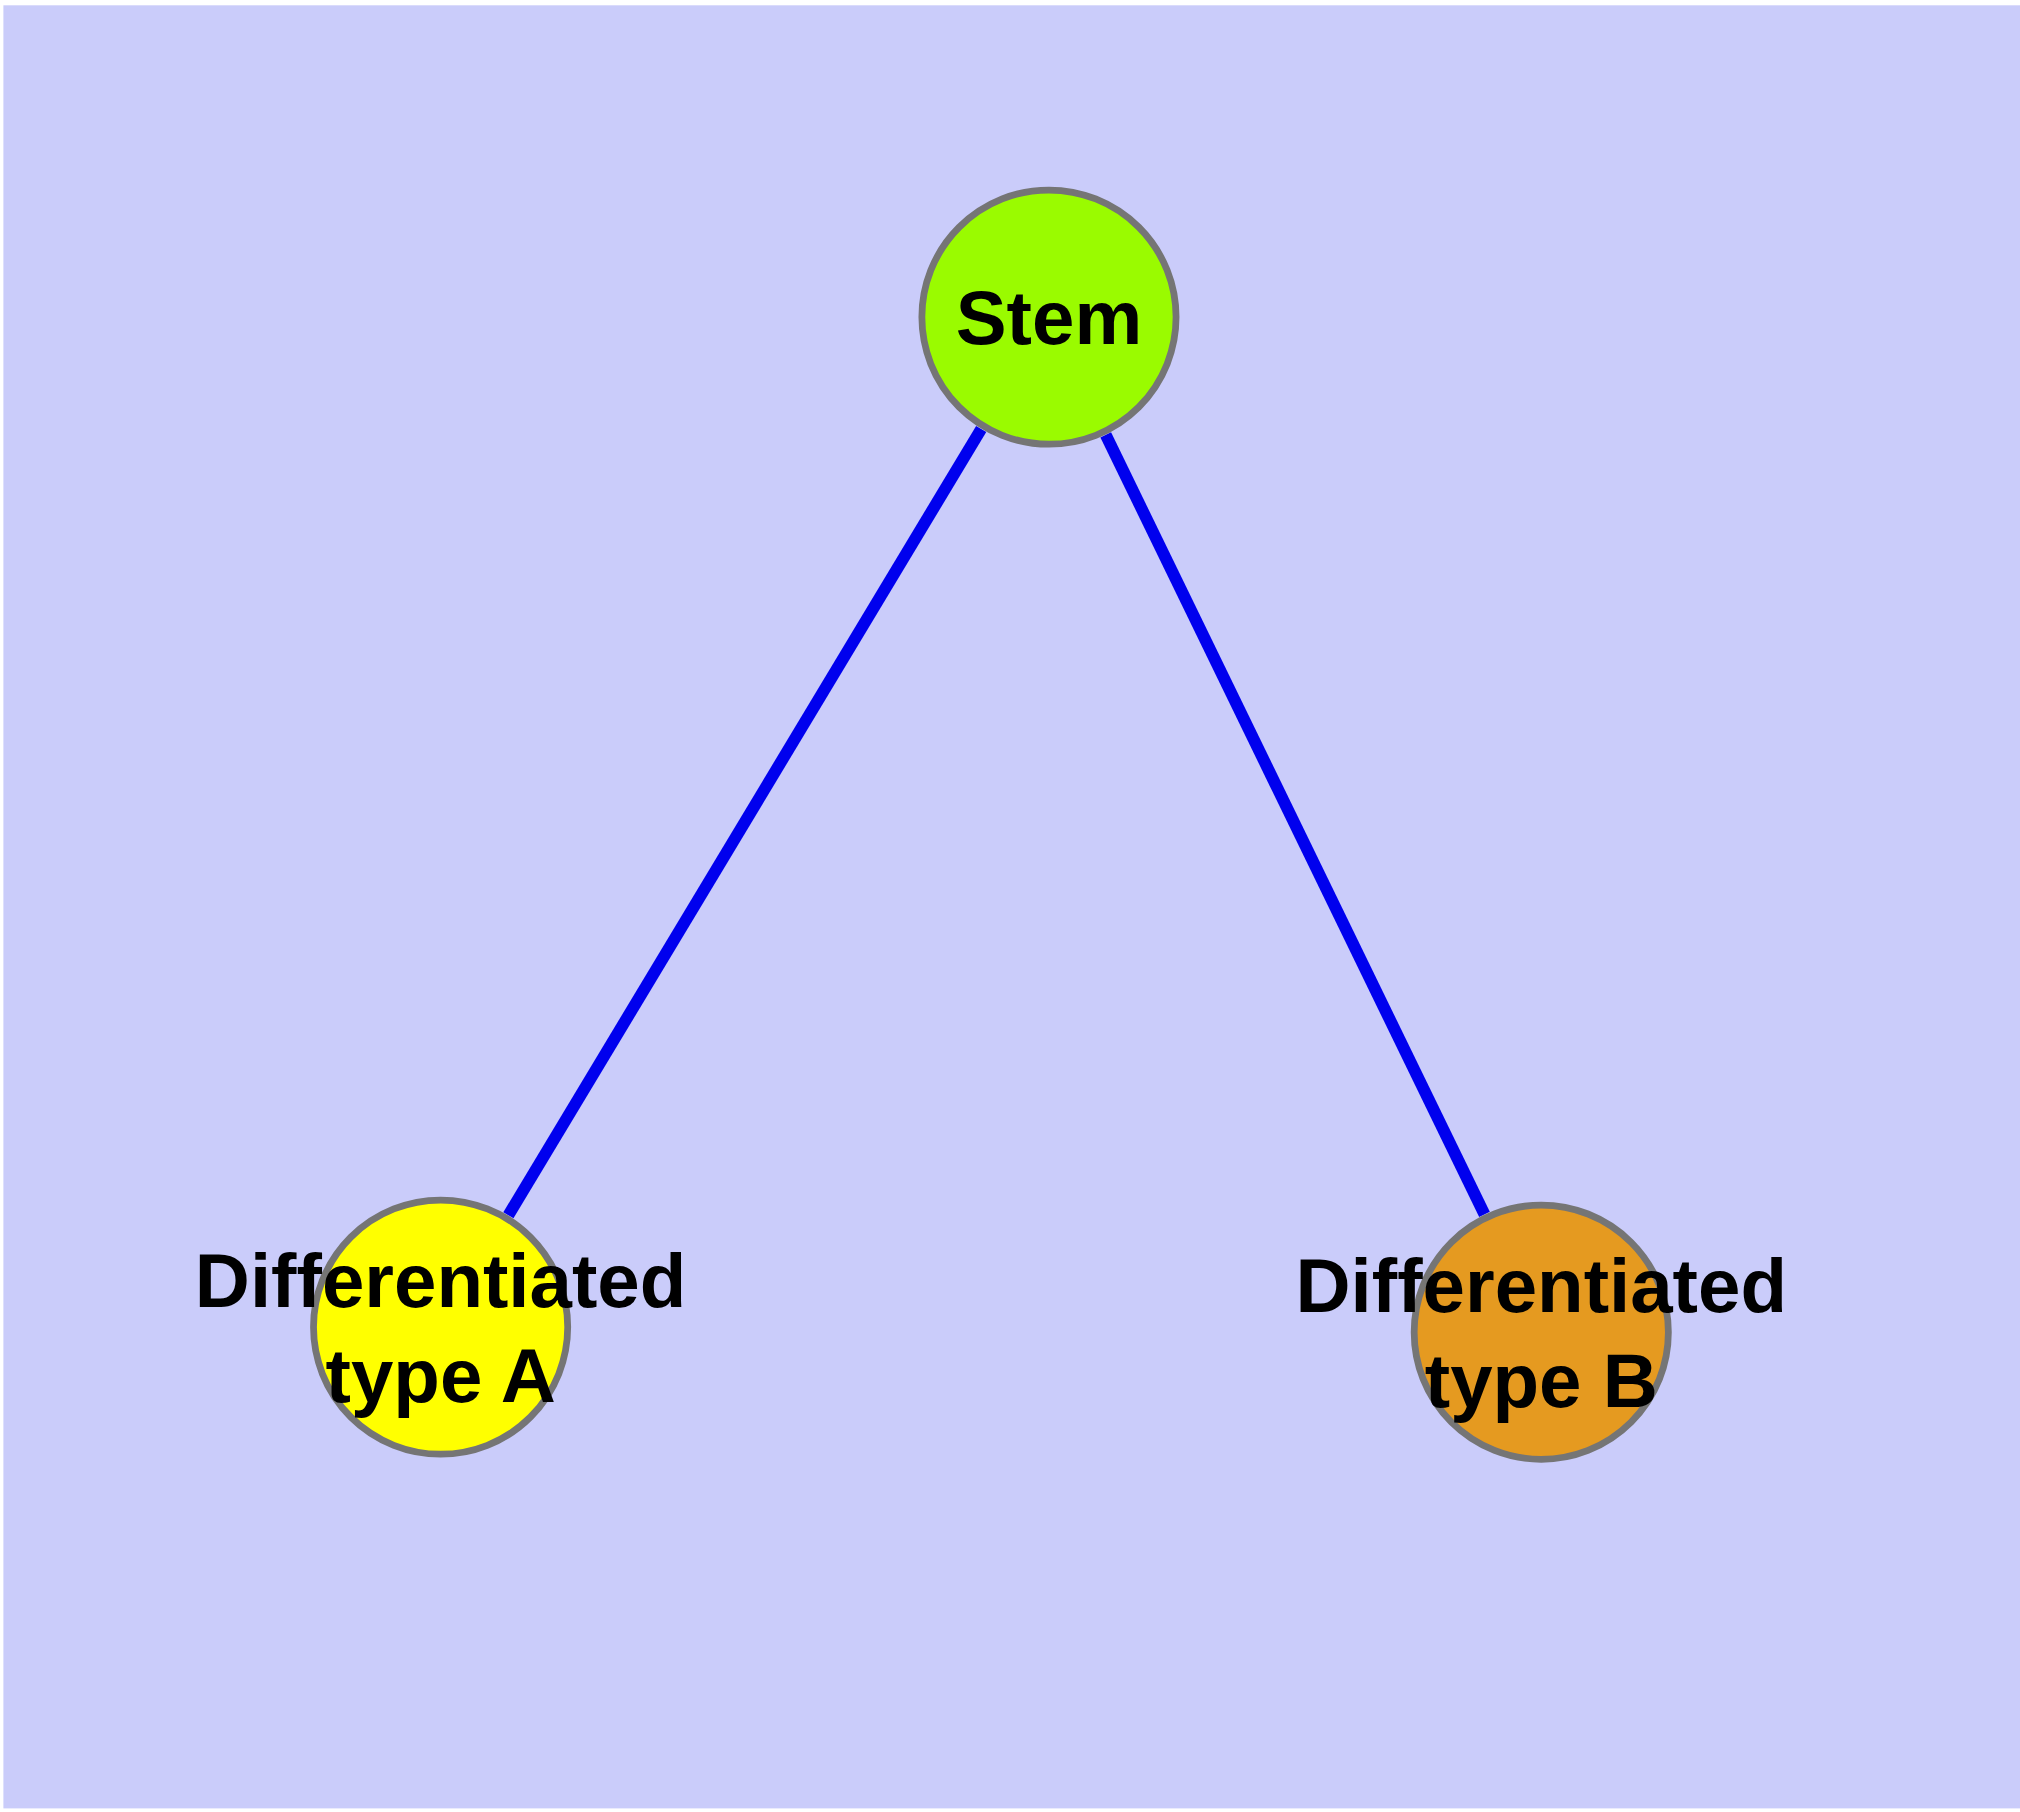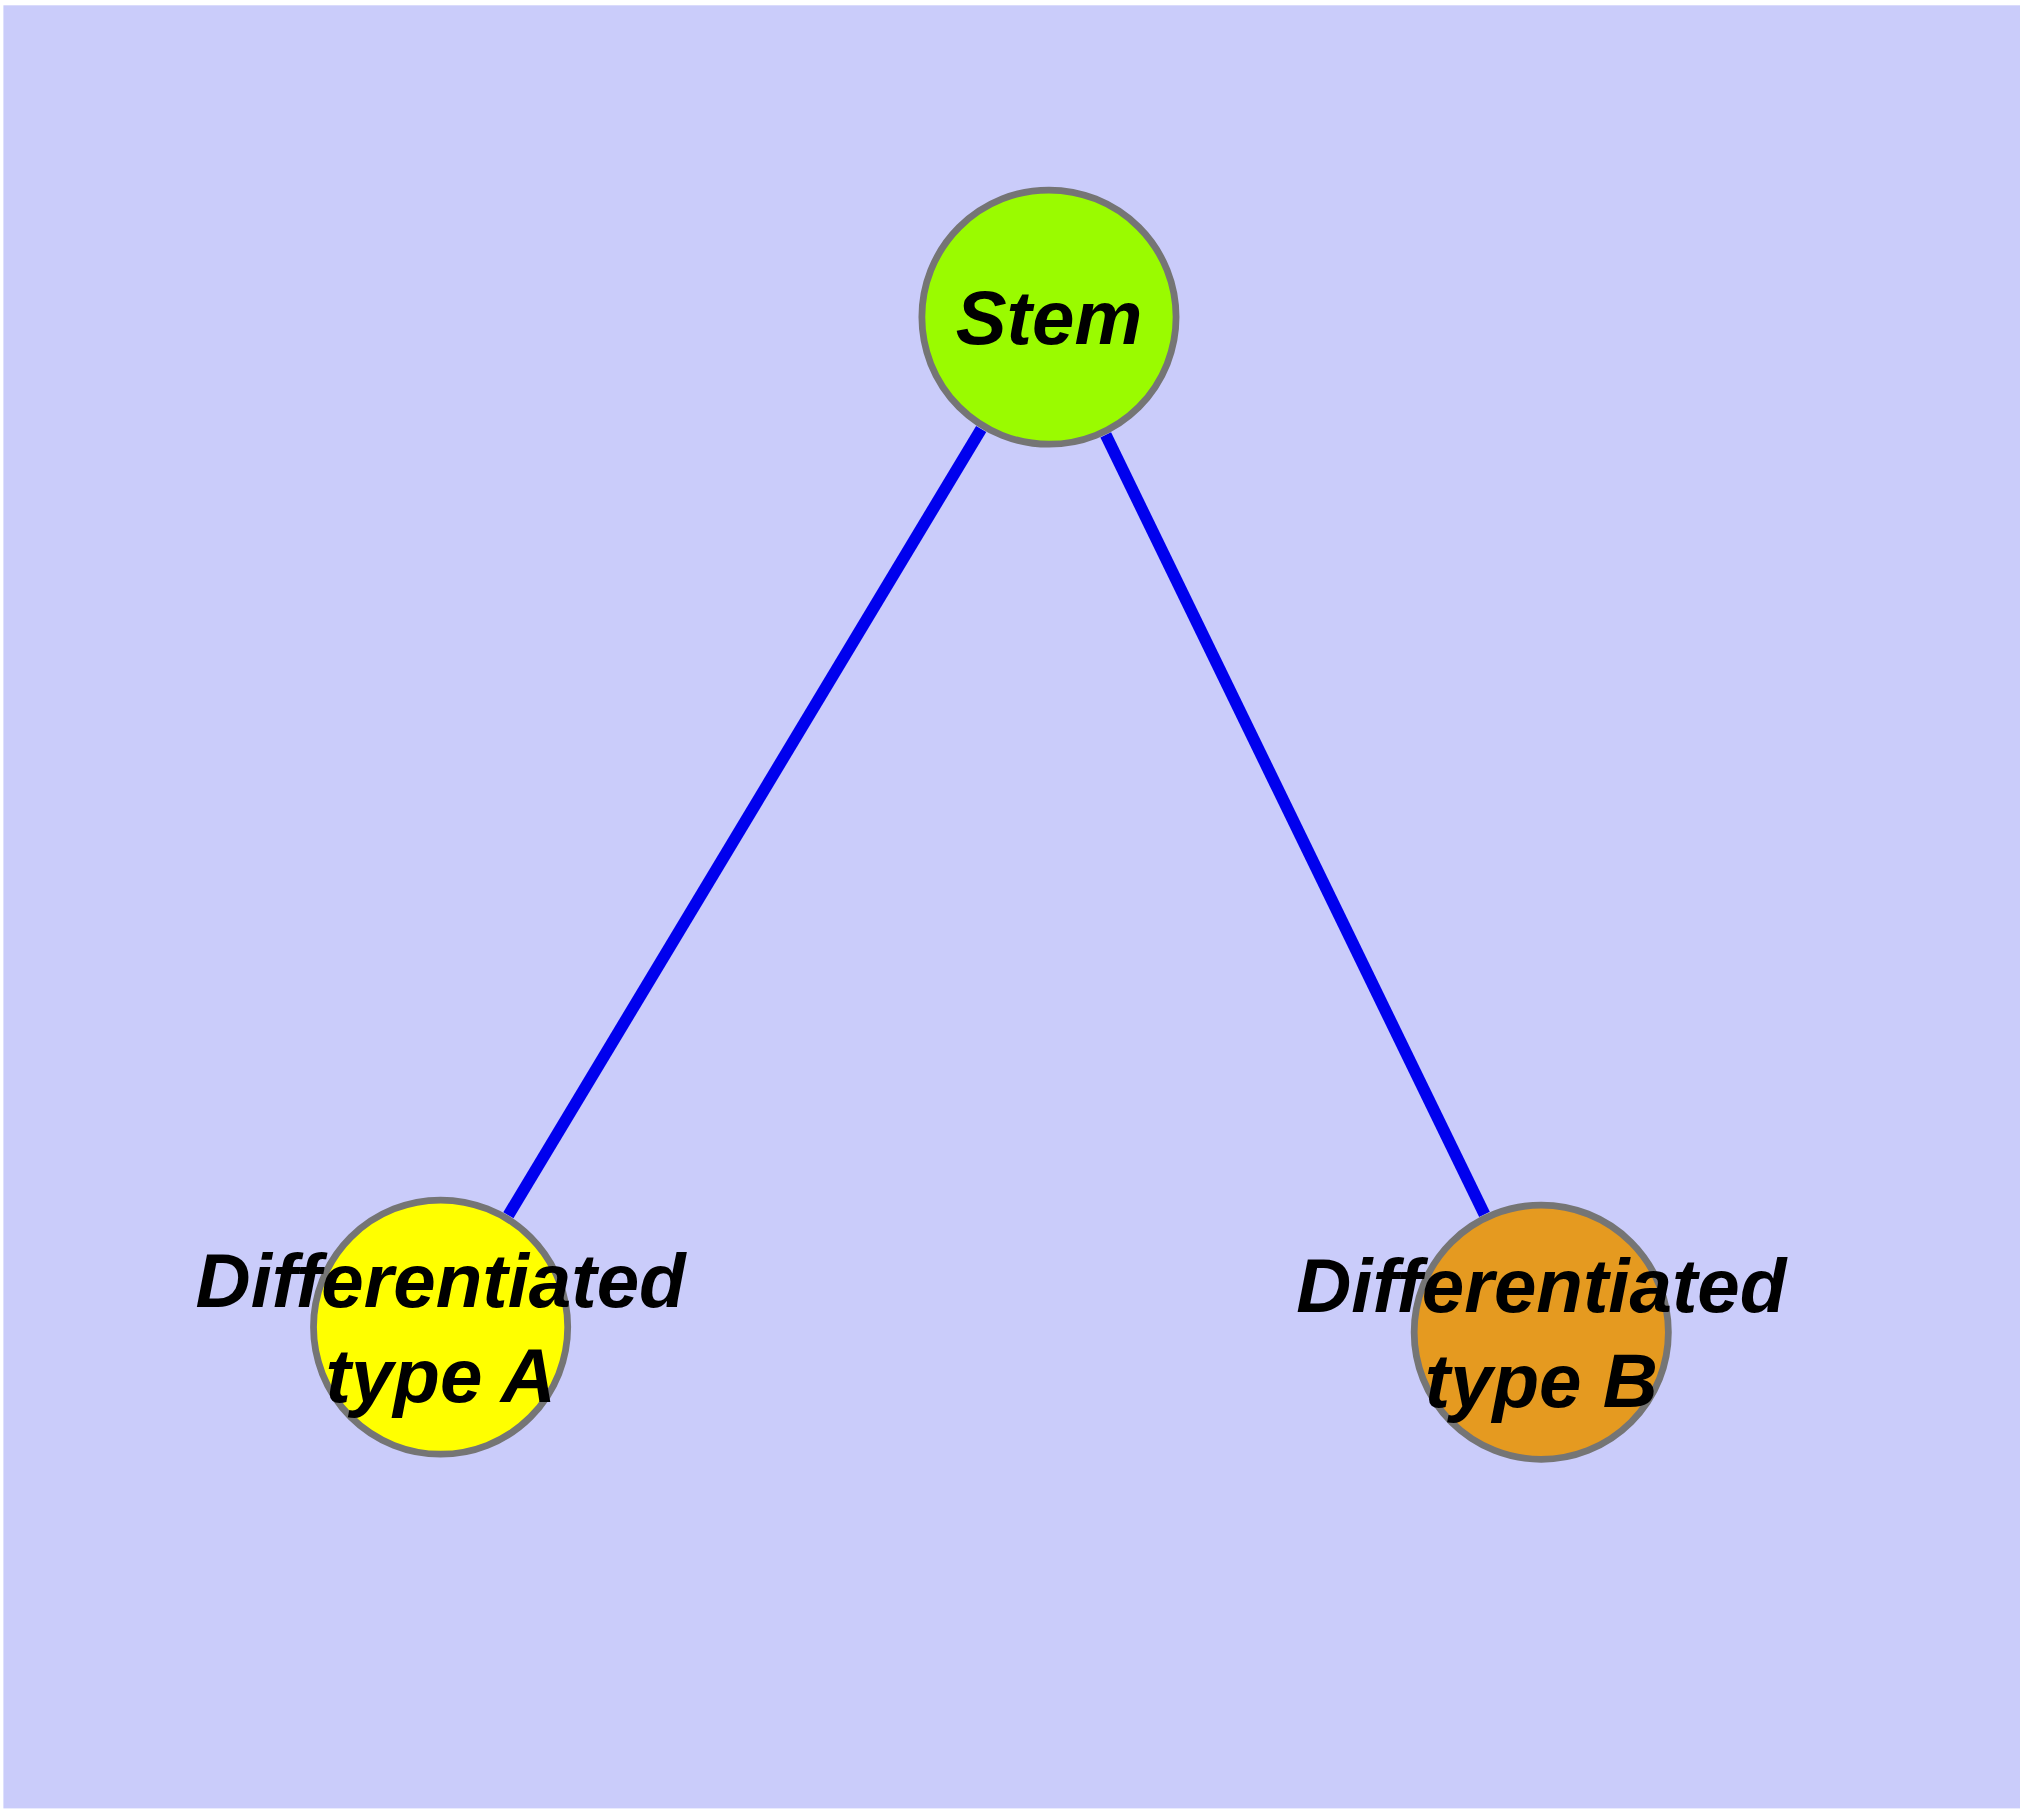--- a/index.html
+++ b/index.html
@@ -6,21 +6,20 @@
     margin: 0;
     padding: 0;
     width: 100%;
     height: 100%;
     background: #ffffff;
     overflow: hidden;
   }
   .diagram-stage {
     position: absolute;
     inset: 0;
-    font-style: italic;
   }
   svg {
     display: block;
     width: 100%;
     height: 100%;
   }
   .node-circle {
     stroke: #757575;
     stroke-width: 8;
   }

